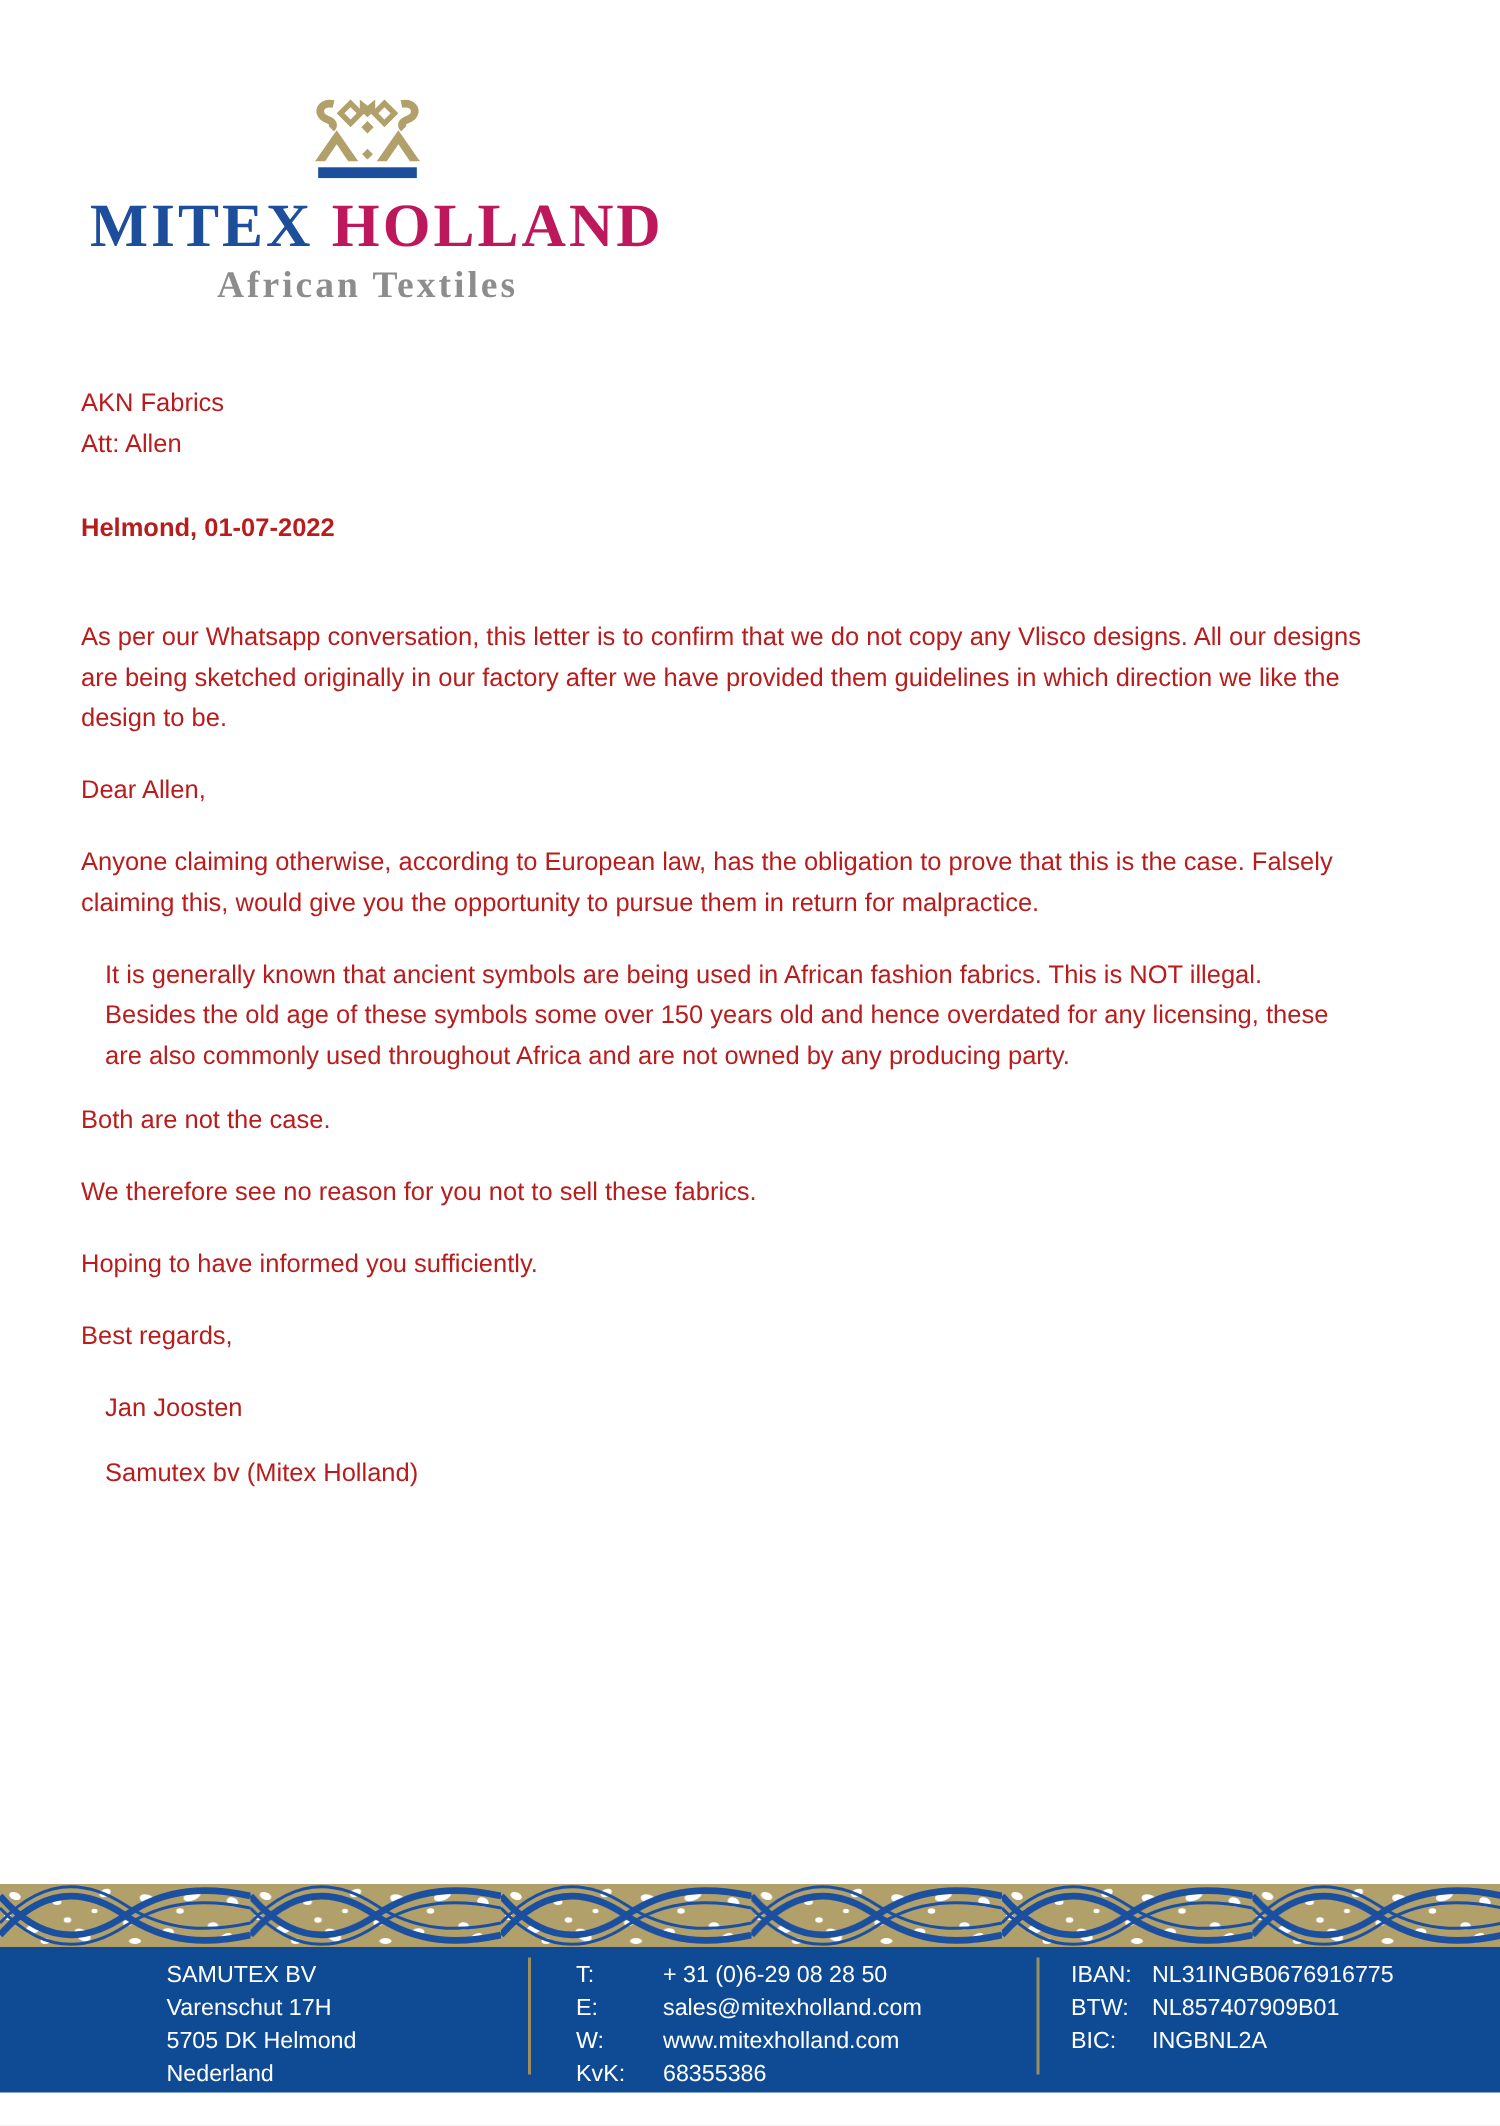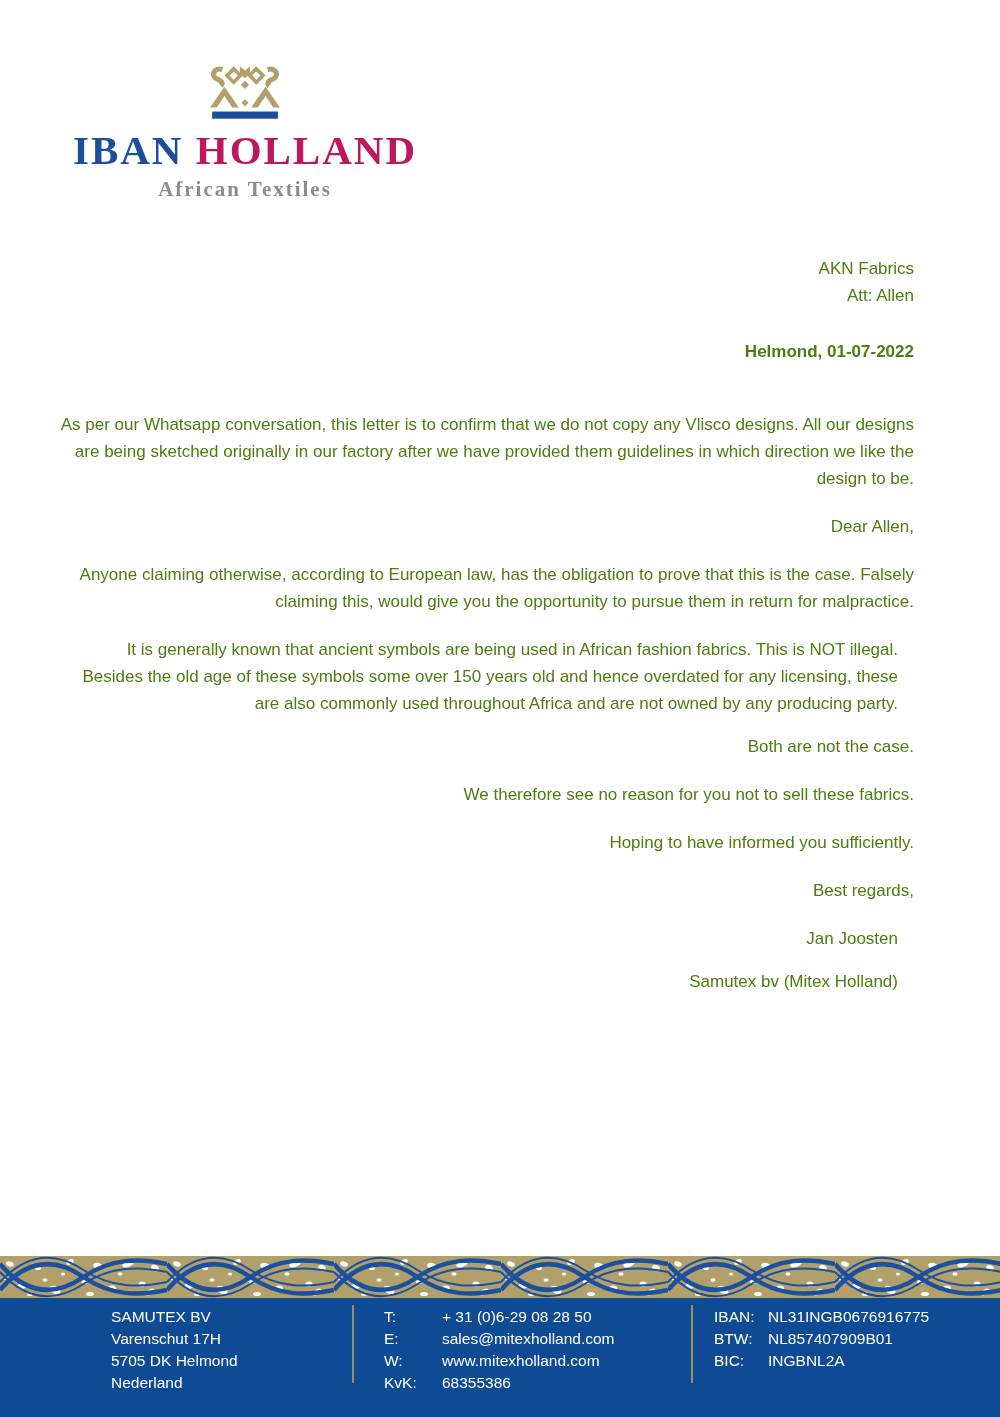--- a/index.html
+++ b/index.html
@@ -14,38 +14,38 @@
   .logo { position:absolute; left:60px; top:64px; width:370px; text-align:center; }
   .logo .crown { display:block; margin:0 auto; }
   .wordmark {
     margin-top:6px; font-family:"Liberation Serif", serif; font-weight:700;
     font-size:41px; letter-spacing:2px; white-space:nowrap;
   }
   .wordmark .w1 { color:#1d4e9c; }
   .wordmark .w2 { color:#be185d; }
   .logo-sub {
     margin-top:3px; font-family:"Liberation Serif", serif; font-weight:700;
-    font-size:21px; letter-spacing:2px; color:#8d8d8d;
+    font-size:25px; letter-spacing:2px; color:#8d8d8d;
   }
 
   
   .letter {
     position:absolute; left:54px; top:255px; width:860px;
-    font-size:17px; line-height:27px; color:#4d7c0f;text-align:right;
+    font-size:17px; line-height:27px; color:#b91c1c;
   }
   .letter p { margin:0 0 21px 0; }
   .letter p.tight { margin:16px; }
   .letter p.recipient { margin:0 0 29px 0; }
   .letter p.dateline { margin:0 0 46px 0;font-weight:bold; }
   .letter p.sig { margin:16px; }
 
   
   .pattern-band { position:absolute; left:0; top:1256px; width:1000px; height:42px; }
   .footer {
-    position:absolute; left:0; top:1298px; width:1000px; height:119px;
+    position:absolute; left:0; top:1298px; width:1000px; height:97px;
     background:#0f4b95; color:#ffffff; font-size:15.5px; line-height:22px;text-decoration:underline;
   }
   .f-col { position:absolute; top:8px; }
   .f-address { left:111px; }
   .f-contact { left:384px; }
   .f-bank    { left:714px; }
   .f-row { display:flex; }
   .f-label { display:inline-block; flex:0 0 auto; }
   .f-contact .f-label { width:58px; }
   .f-bank .f-label    { width:54px; }
@@ -78,21 +78,21 @@
 
         <path d="M2 42 L16 22 L30 42 L23.5 42 L16 31 L8.5 42 Z"></path>
         <path d="M42 42 L56 22 L70 42 L63.5 42 L56 31 L48.5 42 Z"></path>
 
         <path d="M36 34 L39.5 37.5 L36 41 L32.5 37.5 Z"></path>
       </g>
 
       <rect x="4" y="46" width="64" height="7" fill="#1d4e9c"></rect>
     </svg>
     <div class="wordmark">
-      <span class="w1">IBAN</span>
+      <span class="w1">MITEX</span>
       <span class="w2">HOLLAND</span>
     </div>
     <div class="logo-sub">African Textiles</div>
   </div>
 
   <div class="letter">
     <p class="recipient">
       <span>AKN Fabrics</span><br>
       <span>Att: Allen</span>
     </p>

